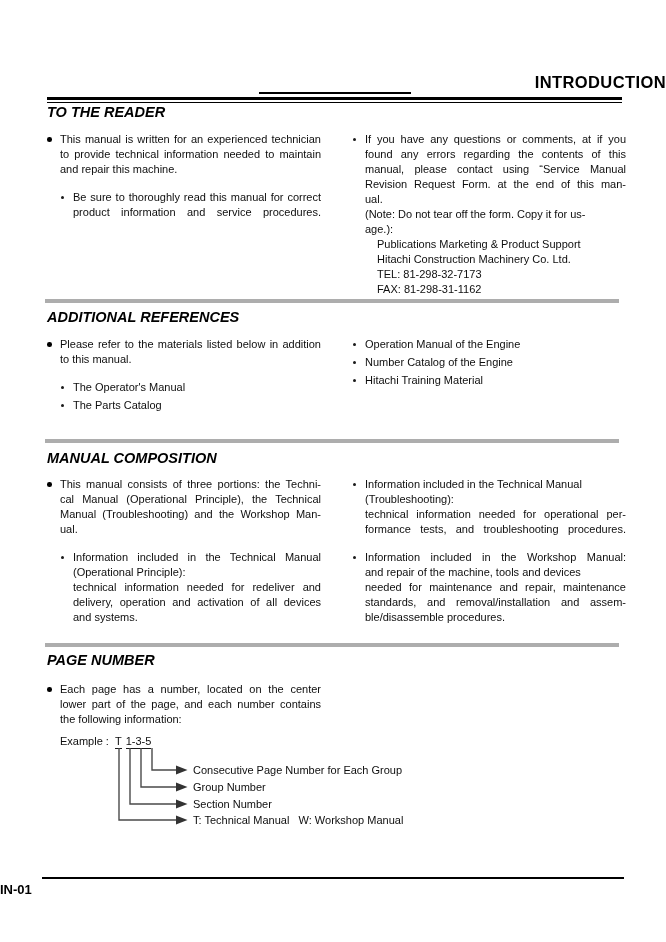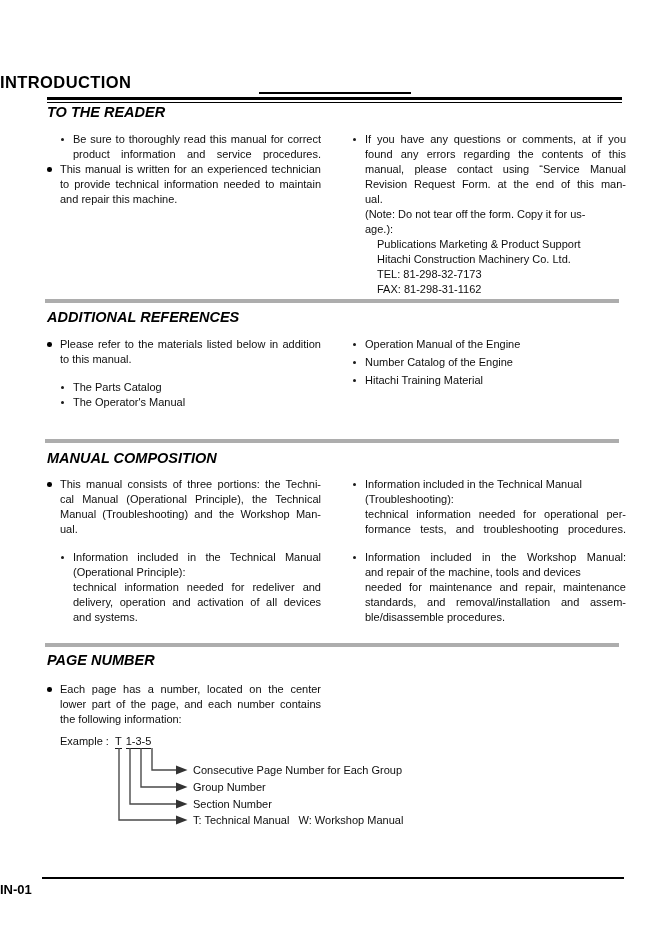--- a/index.html
+++ b/index.html
@@ -1,20 +1,20 @@
 <!DOCTYPE html>
 <html><head>
 <meta charset="utf-8">
 <style>
   html,body{margin:0;padding:0;background:#fff;}
   body{width:666px;height:942px;position:relative;overflow:hidden;
        font-family:"Liberation Sans","DejaVu Sans",sans-serif;color:#0e0e0e;}
   .abs{position:absolute;}
   
-  .title{left:0;top:73px;width:666px;text-align:left;font-size:16.5px;font-weight:bold;letter-spacing:.4px;color:#000;}
+  .title{left:0;top:73px;width:666px;text-align:right;font-size:16.5px;font-weight:bold;letter-spacing:.4px;color:#000;}
   .title-underline{left:259px;top:92px;width:152px;height:1.6px;background:#000;}
   .double-rule-a{left:47px;top:97px;width:575px;height:2.8px;background:#000;}
   .double-rule-b{left:47px;top:101.6px;width:575px;height:1.4px;background:#000;}
   
   .h{left:47px;font-size:14.5px;font-weight:bold;color:#000;font-style:italic;}
   
   .bar{left:45px;width:574px;height:4px;background:#adadad;}
   
   .col{width:274px;font-size:11px;line-height:15px;}
   .li{display:flex;margin:0 0 13px 0;}
@@ -43,37 +43,37 @@
 <body>
 
 <div class="abs title">INTRODUCTION</div>
 <div class="abs title-underline"></div>
 <div class="abs double-rule-a"></div>
 <div class="abs double-rule-b"></div>
 
 <div class="abs h" style="top:104px">TO THE READER</div>
 
 <div class="abs col" style="left:47px;top:132px">
-  <div class="li sub last">
-    <span class="mk">
-        <i class="dot2"></i>
-      </span>
-    <div class="txt">
-        <div class="ln j"><span>Be sure to thoroughly read this manual for correct</span></div>
-        <div class="ln j"><span>product information and service procedures.</span></div>
-      </div>
-  </div>
   <div class="li">
     <span class="mk">
         <i class="dot1"></i>
       </span>
     <div class="txt">
         <div class="ln j"><span>This manual is written for an experienced technician</span></div>
         <div class="ln j"><span>to provide technical information needed to maintain</span></div>
         <div class="ln"><span>and repair this machine.</span></div>
+      </div>
+  </div>
+  <div class="li sub last">
+    <span class="mk">
+        <i class="dot2"></i>
+      </span>
+    <div class="txt">
+        <div class="ln j"><span>Be sure to thoroughly read this manual for correct</span></div>
+        <div class="ln j"><span>product information and service procedures.</span></div>
       </div>
   </div>
 </div>
 
 <div class="abs col" style="left:352px;top:132px">
   <div class="li last">
     <span class="mk">
         <i class="dot2"></i>
       </span>
     <div class="txt">
@@ -104,31 +104,31 @@
 <div class="abs col" style="left:47px;top:337px">
   <div class="li">
     <span class="mk">
         <i class="dot1"></i>
       </span>
     <div class="txt">
         <div class="ln j"><span>Please refer to the materials listed below in addition</span></div>
         <div class="ln"><span>to this manual.</span></div>
       </div>
   </div>
+  <div class="li sub tight">
+    <span class="mk">
+        <i class="dot2"></i>
+      </span>
+    <div class="txt">The Operator's Manual</div>
+  </div>
   <div class="li sub last">
     <span class="mk">
         <i class="dot2"></i>
       </span>
     <div class="txt">The Parts Catalog</div>
-  </div>
-  <div class="li sub tight">
-    <span class="mk">
-        <i class="dot2"></i>
-      </span>
-    <div class="txt">The Operator's Manual</div>
   </div>
 </div>
 
 <div class="abs col" style="left:352px;top:337px">
   <div class="li tight">
     <span class="mk">
         <i class="dot2"></i>
       </span>
     <div class="txt">Operation Manual of the Engine</div>
   </div>

